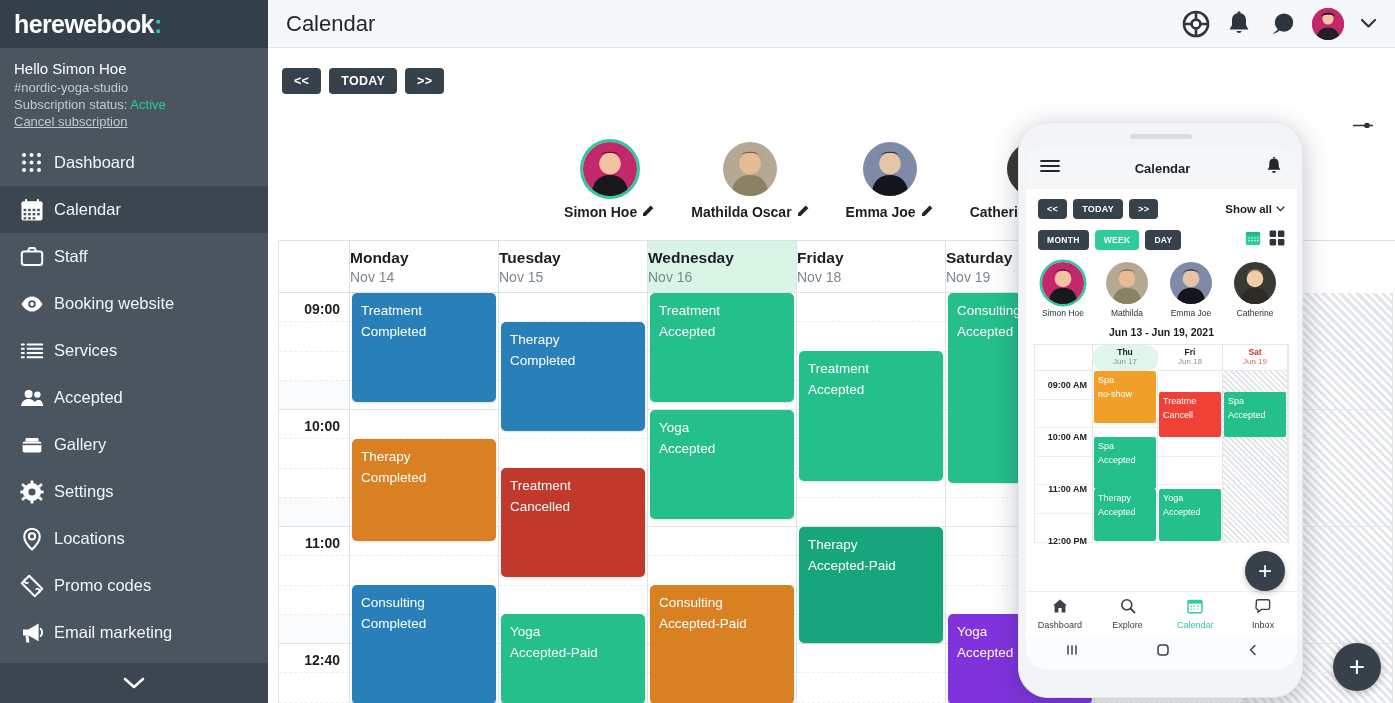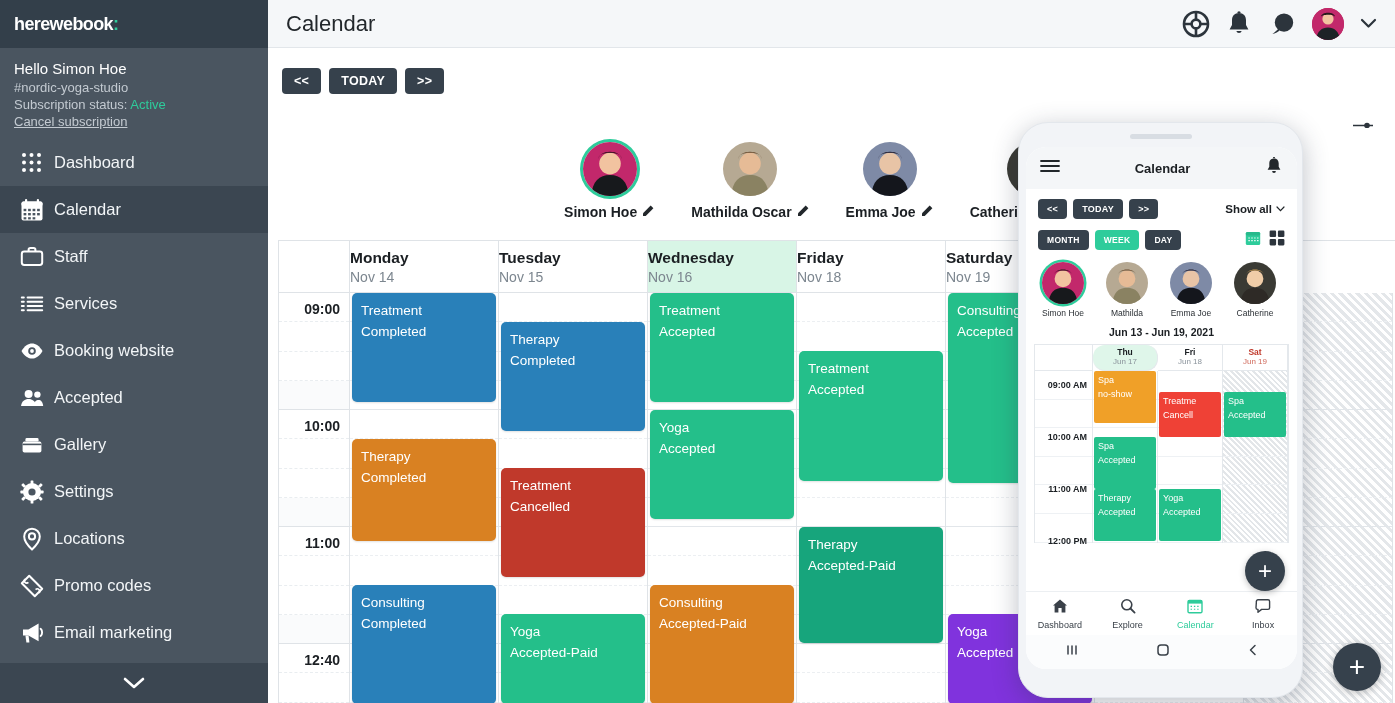--- a/index.html
+++ b/index.html
@@ -18,21 +18,21 @@
     width: 268px; height: 703px;
     background: #4a5560;
     color: #ffffff;
     overflow: hidden;
   }
   #brandbar {
     height: 48px; background: #333f4a;
     display: flex; align-items: center; padding-left: 14px;
   }
   .brand-text {
-    font-size: 18px; font-weight: 700; letter-spacing: -0.6px;
+    font-size: 25px; font-weight: 700; letter-spacing: -0.6px;
     color: #ffffff;
   }
   .brand-colon { color: #2ecc9b; }
   #userbox { padding: 12px 6px 10px 14px; }
   .u-hello { font-size: 15px; color: #ffffff; margin-bottom: 3px; }
   .u-handle { font-size: 13px; color: #c3cad1; margin-bottom: 2px; }
   .u-sub { font-size: 13px; color: #c3cad1; margin-bottom: 2px; }
   .u-status { color: #2ecc9b; }
   .u-cancel { font-size: 13px; color: #c3cad1; text-decoration: underline; cursor: pointer; }
 
@@ -343,43 +343,43 @@
             <svg width="24" height="24" viewBox="0 0 24 24">
               <rect x="1.8" y="6.6" width="20.4" height="13.4" rx="2.4" fill="none" stroke="#fff" stroke-width="2"></rect>
               <path d="M8.6 6.2 V4.8 a1.8 1.8 0 0 1 1.8 -1.8 h3.2 a1.8 1.8 0 0 1 1.8 1.8 V6.2" fill="none" stroke="#fff" stroke-width="2"></path>
             </svg>
           </span>
           <span class="nav-label">Staff</span>
         </div>
         <div class="nav-item">
           <span class="nav-ico">
             <svg width="24" height="24" viewBox="0 0 24 24">
+              <path d="M1.5 12 C4.6 6.6 8.3 4.4 12 4.4 C15.7 4.4 19.4 6.6 22.5 12 C19.4 17.4 15.7 19.6 12 19.6 C8.3 19.6 4.6 17.4 1.5 12 Z" fill="#fff"></path>
+              <circle cx="12" cy="12" r="3.8" fill="#4a5560"></circle>
+              <circle cx="12" cy="12" r="1.9" fill="#fff"></circle>
+            </svg>
+          </span>
+          <span class="nav-label">Booking website</span>
+        </div>
+        <div class="nav-item">
+          <span class="nav-ico">
+            <svg width="24" height="24" viewBox="0 0 24 24">
               <g fill="#fff">
                 <rect x="0.8" y="4.6" width="4" height="2" rx="1"></rect>
                 <rect x="0.8" y="8.8" width="4" height="2" rx="1"></rect>
                 <rect x="0.8" y="13" width="4" height="2" rx="1"></rect>
                 <rect x="0.8" y="17.2" width="4" height="2" rx="1"></rect>
                 <rect x="6.6" y="4.6" width="16.6" height="2" rx="1"></rect>
                 <rect x="6.6" y="8.8" width="16.6" height="2" rx="1"></rect>
                 <rect x="6.6" y="13" width="16.6" height="2" rx="1"></rect>
                 <rect x="6.6" y="17.2" width="16.6" height="2" rx="1"></rect>
               </g>
             </svg>
           </span>
           <span class="nav-label">Services</span>
-        </div>
-        <div class="nav-item">
-          <span class="nav-ico">
-            <svg width="24" height="24" viewBox="0 0 24 24">
-              <path d="M1.5 12 C4.6 6.6 8.3 4.4 12 4.4 C15.7 4.4 19.4 6.6 22.5 12 C19.4 17.4 15.7 19.6 12 19.6 C8.3 19.6 4.6 17.4 1.5 12 Z" fill="#fff"></path>
-              <circle cx="12" cy="12" r="3.8" fill="#4a5560"></circle>
-              <circle cx="12" cy="12" r="1.9" fill="#fff"></circle>
-            </svg>
-          </span>
-          <span class="nav-label">Booking website</span>
         </div>
         <div class="nav-item">
           <span class="nav-ico">
             <svg width="24" height="24" viewBox="0 0 24 24">
               <g fill="#fff">
                 <circle cx="8.6" cy="8" r="4"></circle>
                 <path d="M1 20 C1.8 15 4.8 13 8.6 13 C12.4 13 15.4 15 16.2 20 Z"></path>
                 <circle cx="17.4" cy="8.6" r="3.2"></circle>
                 <path d="M13.6 20 C14.4 15.6 16 14 18.6 14 C21 14 22.6 15.8 23.2 20 Z"></path>
               </g>

